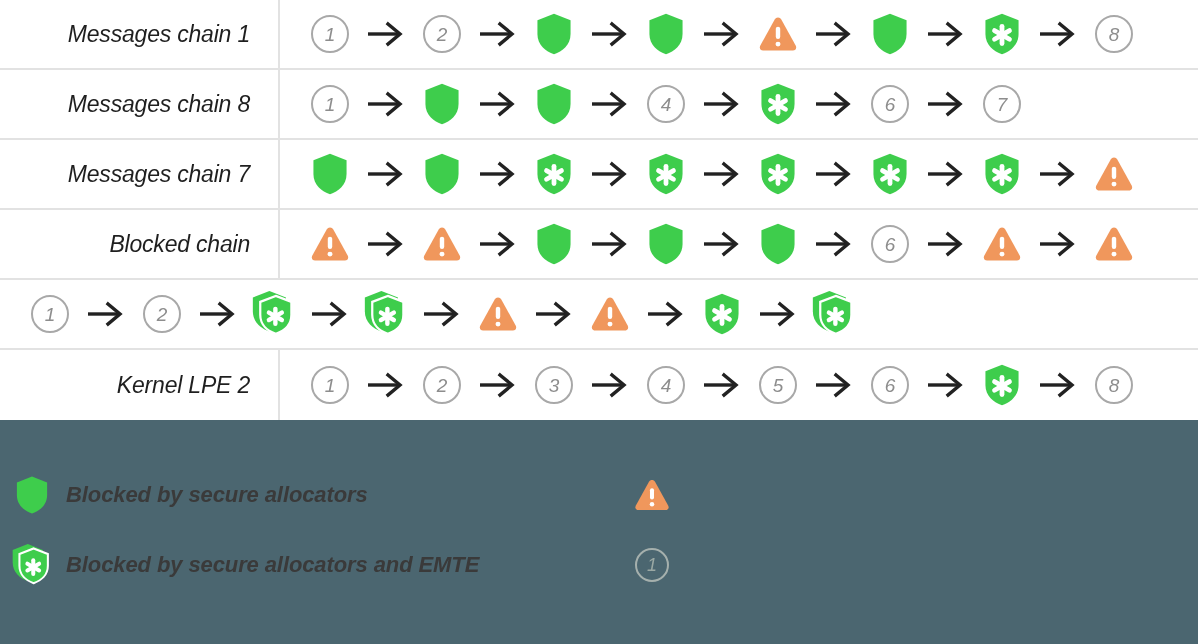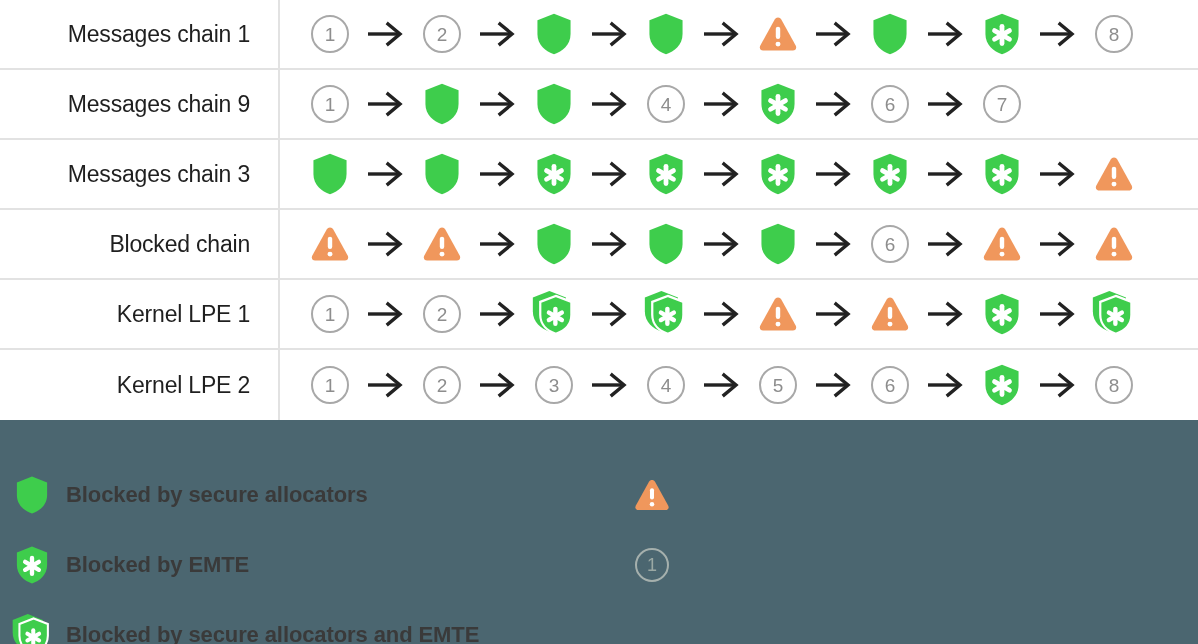--- a/index.html
+++ b/index.html
@@ -2,21 +2,21 @@
 <html><head>
 <meta charset="utf-8">
 <style>
   * { box-sizing: border-box; margin: 0; padding: 0; }
   html, body {
     width: 1198px; height: 644px;
     font-family: "Liberation Sans", sans-serif;
     background: #ffffff;
     overflow: hidden;
   }
-  .page { width: 1198px; height: 488px; position: relative; }
+  .page { width: 1198px; height: 488px; position: relative; font-style: italic; }
 
   
   .chain-table { width: 1198px; height: 420px; background:#fff; }
   .chain-row {
     display: flex; align-items: center;
     height: 70px;
     border-bottom: 2px solid #e2e2e2;
     background: #fff;
   }
   .chain-row:last-child { border-bottom: none; }
@@ -177,21 +177,21 @@
               <path d="M2 13 H32" stroke="#222222" stroke-width="3.4" stroke-linecap="butt"></path>
               <path d="M22 3 L34 13 L22 23" stroke="#222222" stroke-width="3.4" fill="none" stroke-linecap="square" stroke-linejoin="miter"></path>
             </svg>
           </span>
           <span class="step-cell">
             <div class="num-step">8</div>
           </span>
         </div>
       </div>
       <div class="chain-row">
-        <div class="row-label">Messages chain 9</div>
+        <div class="row-label">Messages chain 8</div>
         <div class="row-steps">
           <span class="step-cell">
             <div class="num-step">1</div>
           </span>
           <span class="arrow-cell">
             <svg width="40" height="26" viewBox="0 0 40 26" aria-hidden="true">
               <path d="M2 13 H32" stroke="#222222" stroke-width="3.4" stroke-linecap="butt"></path>
               <path d="M22 3 L34 13 L22 23" stroke="#222222" stroke-width="3.4" fill="none" stroke-linecap="square" stroke-linejoin="miter"></path>
             </svg>
           </span>
@@ -248,21 +248,21 @@
               <path d="M2 13 H32" stroke="#222222" stroke-width="3.4" stroke-linecap="butt"></path>
               <path d="M22 3 L34 13 L22 23" stroke="#222222" stroke-width="3.4" fill="none" stroke-linecap="square" stroke-linejoin="miter"></path>
             </svg>
           </span>
           <span class="step-cell">
             <div class="num-step">7</div>
           </span>
         </div>
       </div>
       <div class="chain-row">
-        <div class="row-label">Messages chain 3</div>
+        <div class="row-label">Messages chain 7</div>
         <div class="row-steps">
           <span class="step-cell">
             <svg class="icon-svg" width="46" height="46" viewBox="0 0 48 50" aria-hidden="true">
               <path d="M24 3 L42 10 L42 25 C42 37 33 44 24 47 C15 44 6 37 6 25 L6 10 Z" fill="#3ecd4c"></path>
             </svg>
           </span>
           <span class="arrow-cell">
             <svg width="40" height="26" viewBox="0 0 40 26" aria-hidden="true">
               <path d="M2 13 H32" stroke="#222222" stroke-width="3.4" stroke-linecap="butt"></path>
               <path d="M22 3 L34 13 L22 23" stroke="#222222" stroke-width="3.4" fill="none" stroke-linecap="square" stroke-linejoin="miter"></path>
@@ -445,21 +445,20 @@
           <span class="step-cell">
             <svg class="icon-svg" width="46" height="46" viewBox="0 0 48 50" aria-hidden="true">
               <path d="M24 7 C25.6 7 26.8 7.8 27.6 9.2 L43.2 37.5 C44.6 40.2 43.2 43 40.2 43 L7.8 43 C4.8 43 3.4 40.2 4.8 37.5 L20.4 9.2 C21.2 7.8 22.4 7 24 7 Z" fill="#f0975c"></path>
               <rect x="21.6" y="17" width="4.8" height="13.5" rx="2.4" fill="#ffffff"></rect>
               <circle cx="24" cy="36" r="2.7" fill="#ffffff"></circle>
             </svg>
           </span>
         </div>
       </div>
       <div class="chain-row">
-        <div class="row-label">Kernel LPE 1</div>
         <div class="row-steps">
           <span class="step-cell">
             <div class="num-step">1</div>
           </span>
           <span class="arrow-cell">
             <svg width="40" height="26" viewBox="0 0 40 26" aria-hidden="true">
               <path d="M2 13 H32" stroke="#222222" stroke-width="3.4" stroke-linecap="butt"></path>
               <path d="M22 3 L34 13 L22 23" stroke="#222222" stroke-width="3.4" fill="none" stroke-linecap="square" stroke-linejoin="miter"></path>
             </svg>
           </span>
@@ -633,31 +632,20 @@
 
   <div class="legend">
     <div class="legend-col legend-left" id="legend-left">
         <div class="legend-item">
           <span class="legend-icon">
             <svg class="icon-svg" width="42" height="42" viewBox="0 0 48 50" aria-hidden="true">
               <path d="M24 3 L42 10 L42 25 C42 37 33 44 24 47 C15 44 6 37 6 25 L6 10 Z" fill="#3ecd4c"></path>
             </svg>
           </span>
           <span class="legend-text">Blocked by secure allocators</span>
-        </div>
-        <div class="legend-item">
-          <span class="legend-icon">
-            <svg class="icon-svg" width="42" height="42" viewBox="0 0 48 50" aria-hidden="true">
-              <path d="M24 3 L42 10 L42 25 C42 37 33 44 24 47 C15 44 6 37 6 25 L6 10 Z" fill="#3ecd4c"></path>
-              <rect x="21.4" y="14" width="5.2" height="24" rx="2.6" fill="#ffffff" transform="rotate(0 24 26)"></rect>
-              <rect x="21.4" y="14" width="5.2" height="24" rx="2.6" fill="#ffffff" transform="rotate(60 24 26)"></rect>
-              <rect x="21.4" y="14" width="5.2" height="24" rx="2.6" fill="#ffffff" transform="rotate(120 24 26)"></rect>
-            </svg>
-          </span>
-          <span class="legend-text">Blocked by EMTE</span>
         </div>
         <div class="legend-item">
           <span class="legend-icon">
             <svg class="icon-svg" width="42" height="42" viewBox="0 0 48 50" aria-hidden="true">
               <path d="M24 3 L42 10 L42 25 C42 37 33 44 24 47 C15 44 6 37 6 25 L6 10 Z" fill="#3ecd4c" transform="translate(-5,-3)"></path>
               <path d="M24 3 L42 10 L42 25 C42 37 33 44 24 47 C15 44 6 37 6 25 L6 10 Z" fill="#3ecd4c" stroke="#ffffff" stroke-width="2.6" transform="translate(2,1.5) scale(0.94) translate(1.5,1)"></path>
               <rect x="23.1" y="17" width="4.8" height="21" rx="2.4" fill="#ffffff" transform="rotate(0 25.5 27.5)"></rect>
               <rect x="23.1" y="17" width="4.8" height="21" rx="2.4" fill="#ffffff" transform="rotate(60 25.5 27.5)"></rect>
               <rect x="23.1" y="17" width="4.8" height="21" rx="2.4" fill="#ffffff" transform="rotate(120 25.5 27.5)"></rect>
             </svg>

